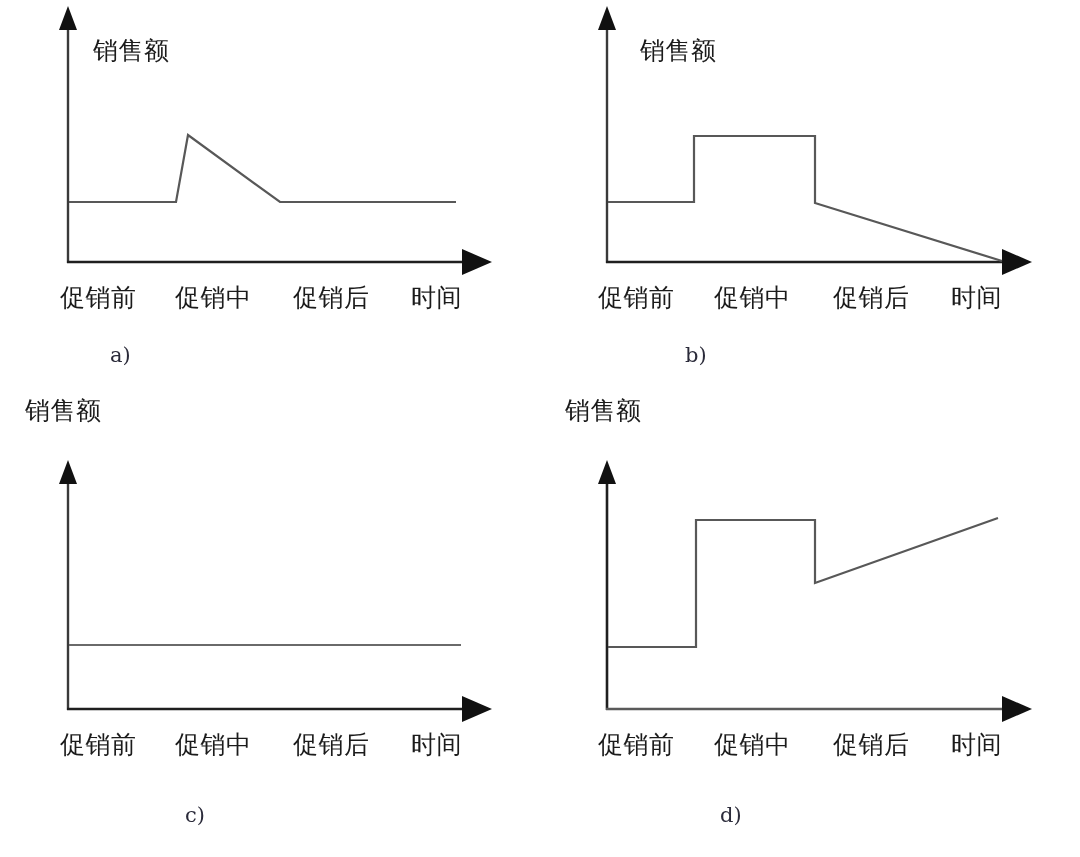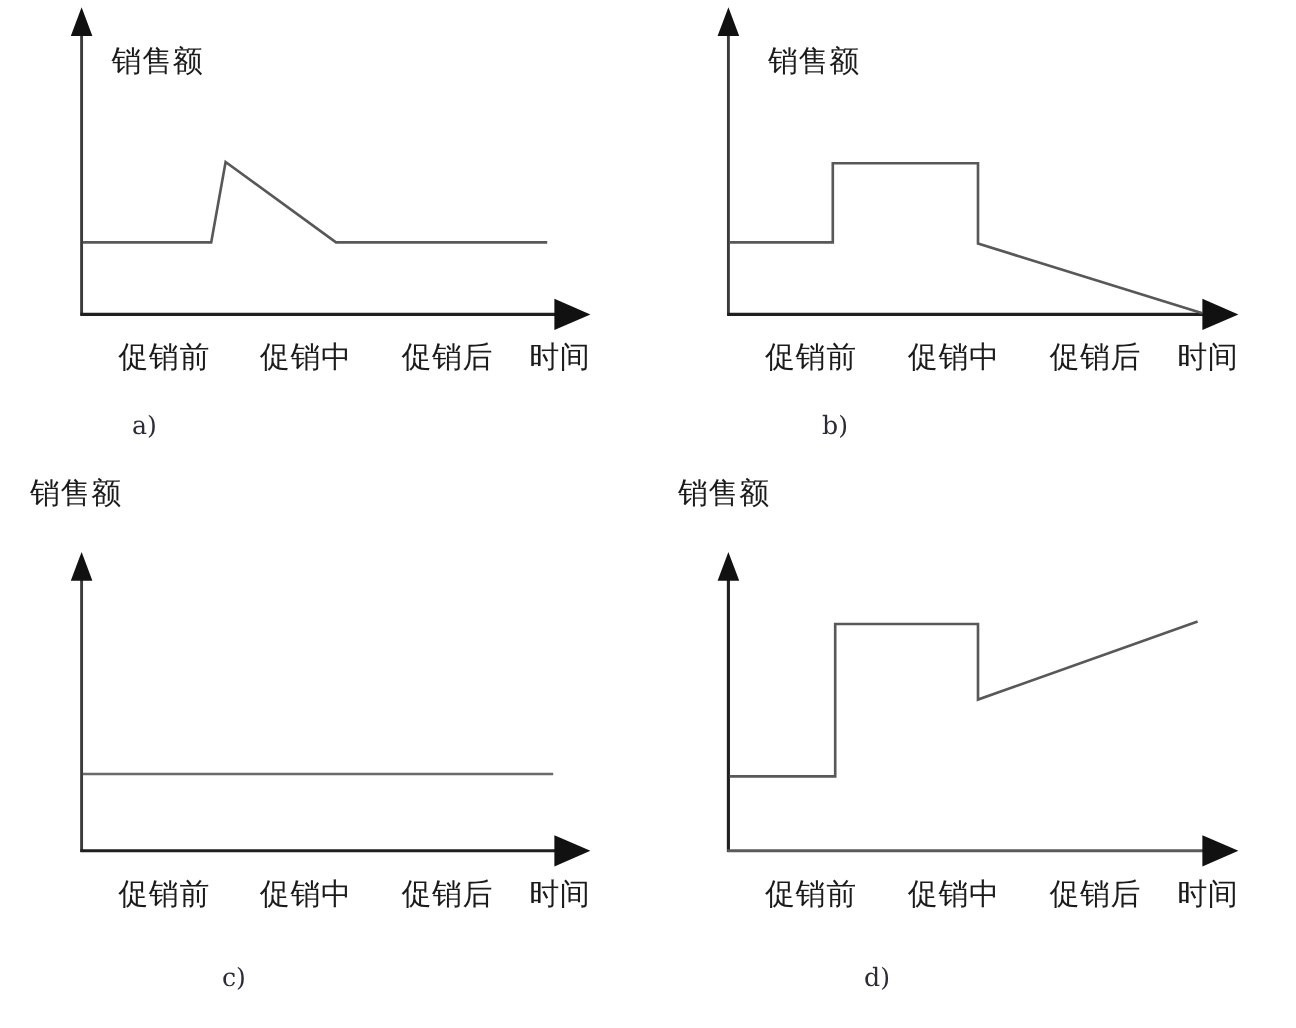--- a/index.html
+++ b/index.html
@@ -37,21 +37,21 @@
   .xticks {
     position: absolute;
     display: flex;
     white-space: nowrap;
     font-size: 25px;
     line-height: 1;
     letter-spacing: 0.5px;
     color: #1b1b1b;
   }
   .xtick {
-    text-align: right;
+    text-align: left;
   }
   .caption {
     position: absolute;
     font-family: "DejaVu Serif", "Liberation Serif", serif;
     font-size: 21px;
     line-height: 1;
     color: #2b2b3a;
     white-space: nowrap;
   }
   

